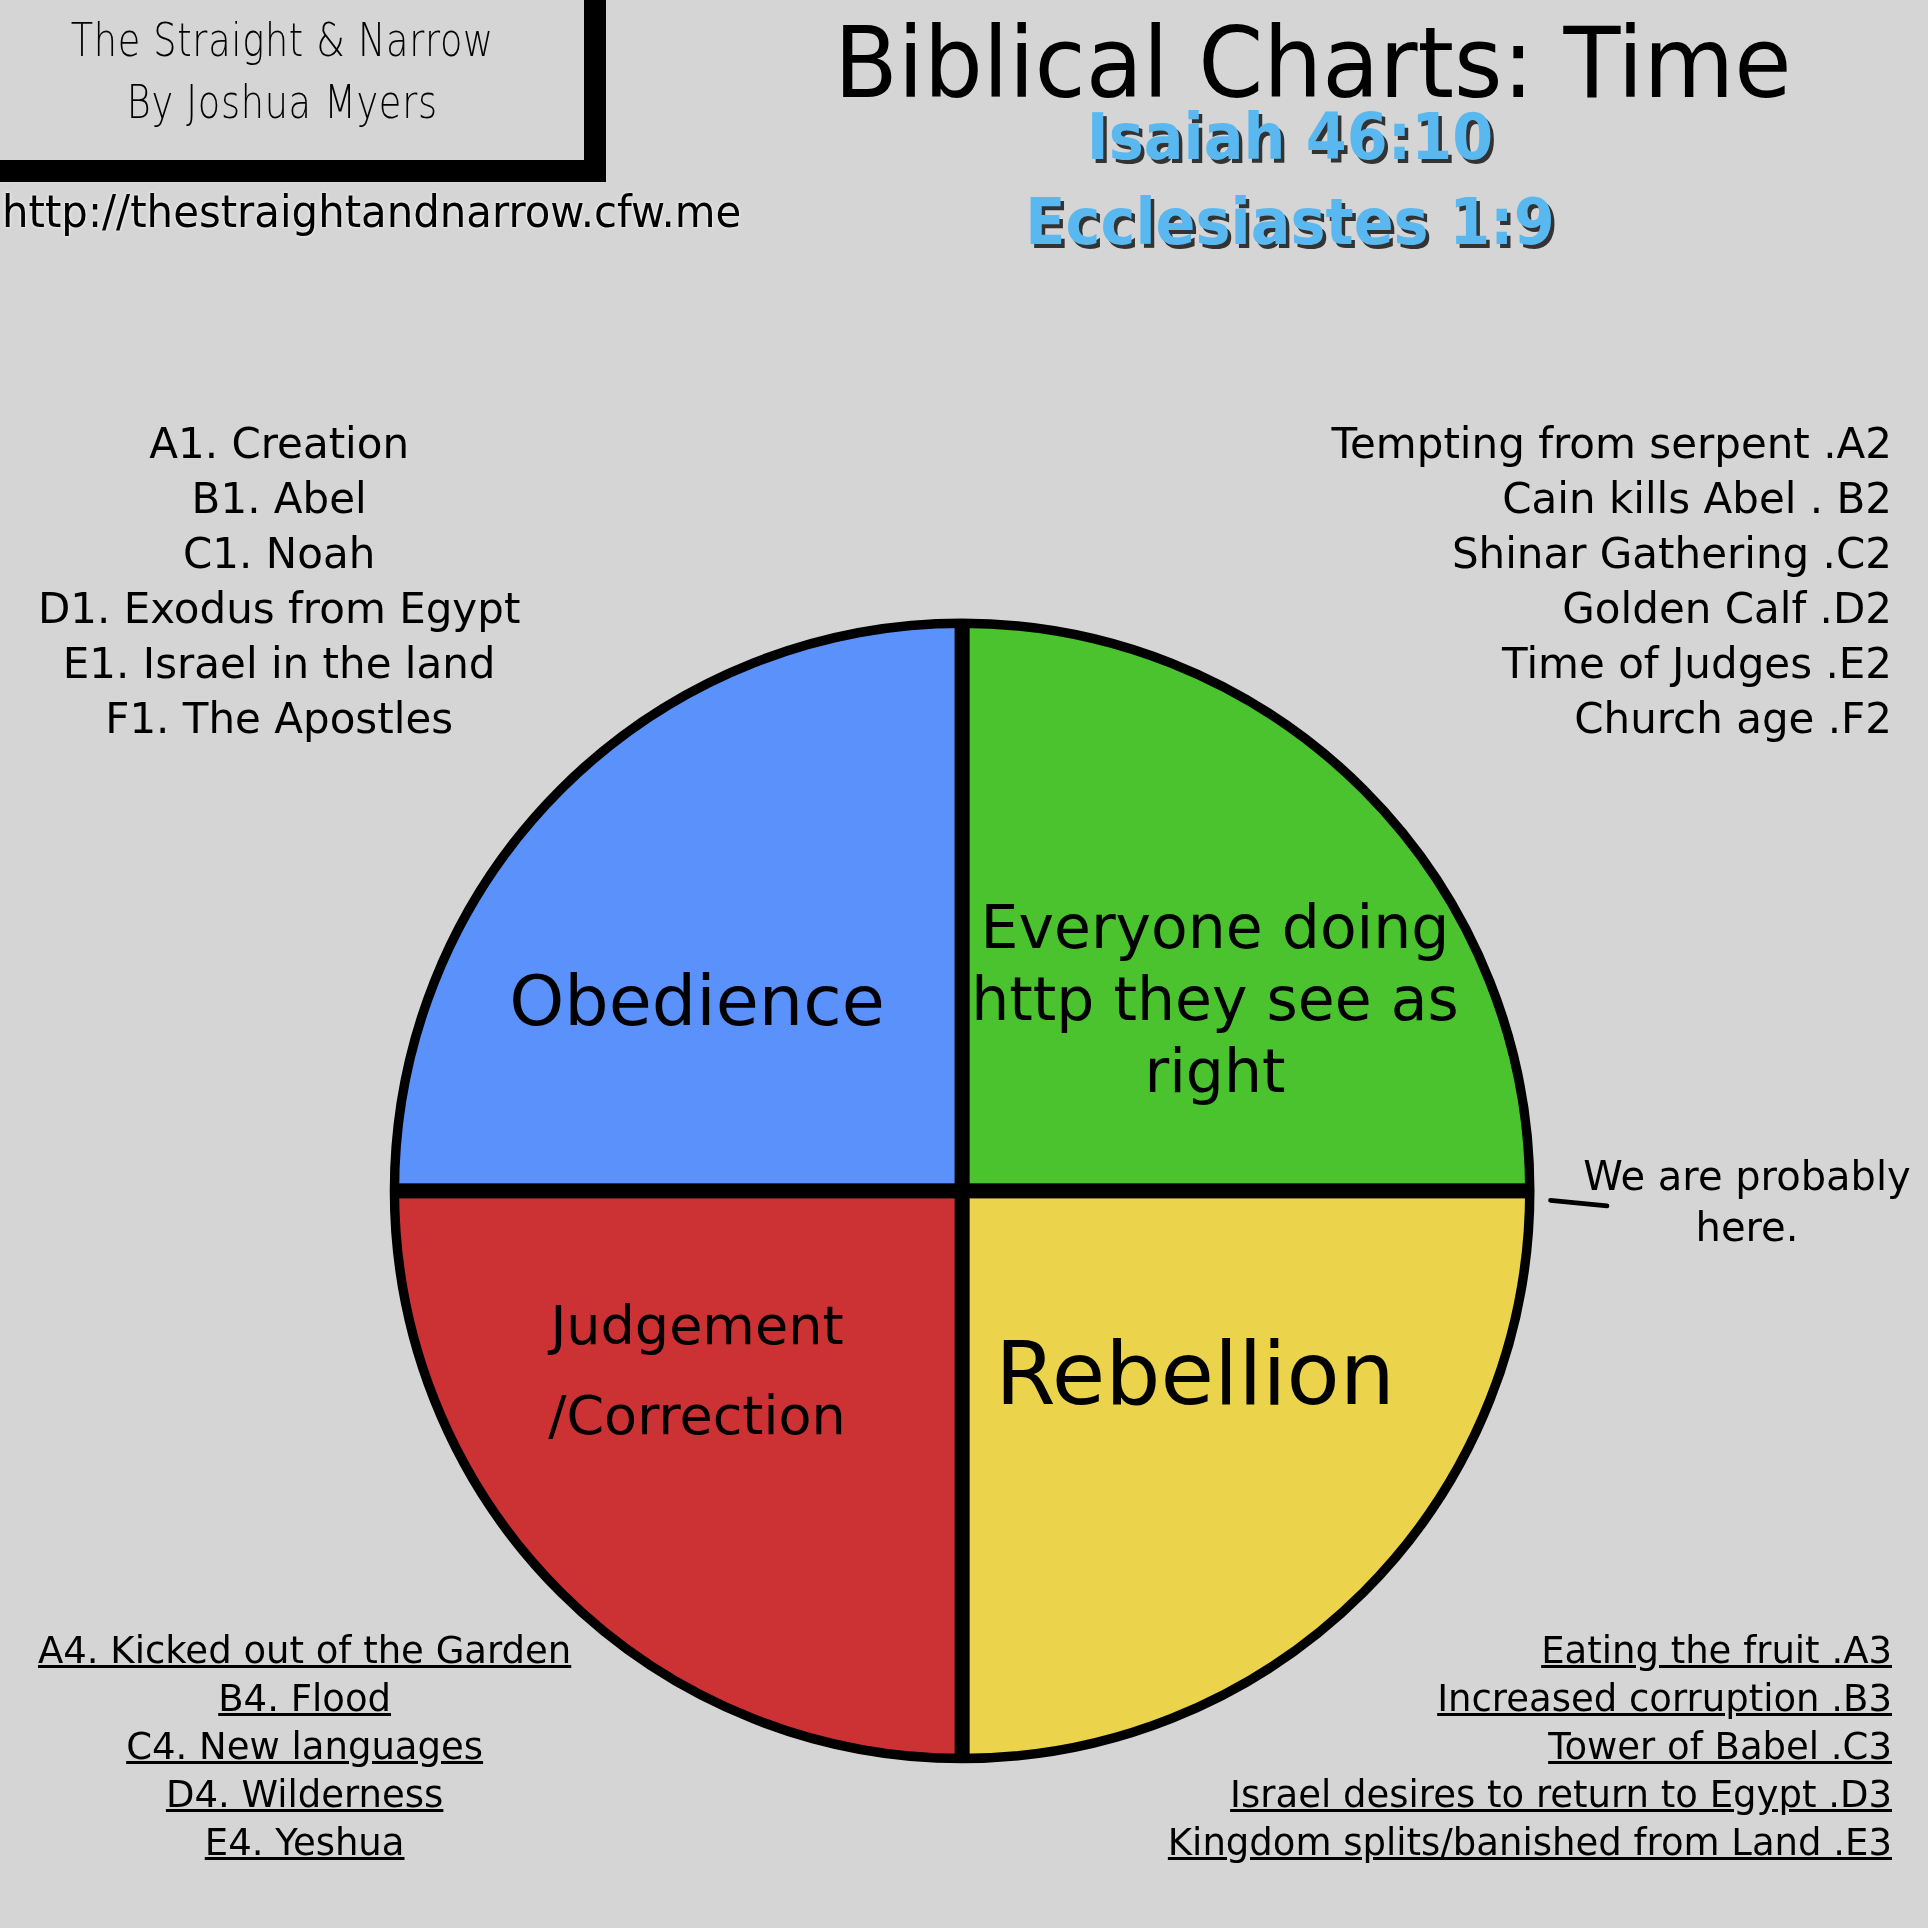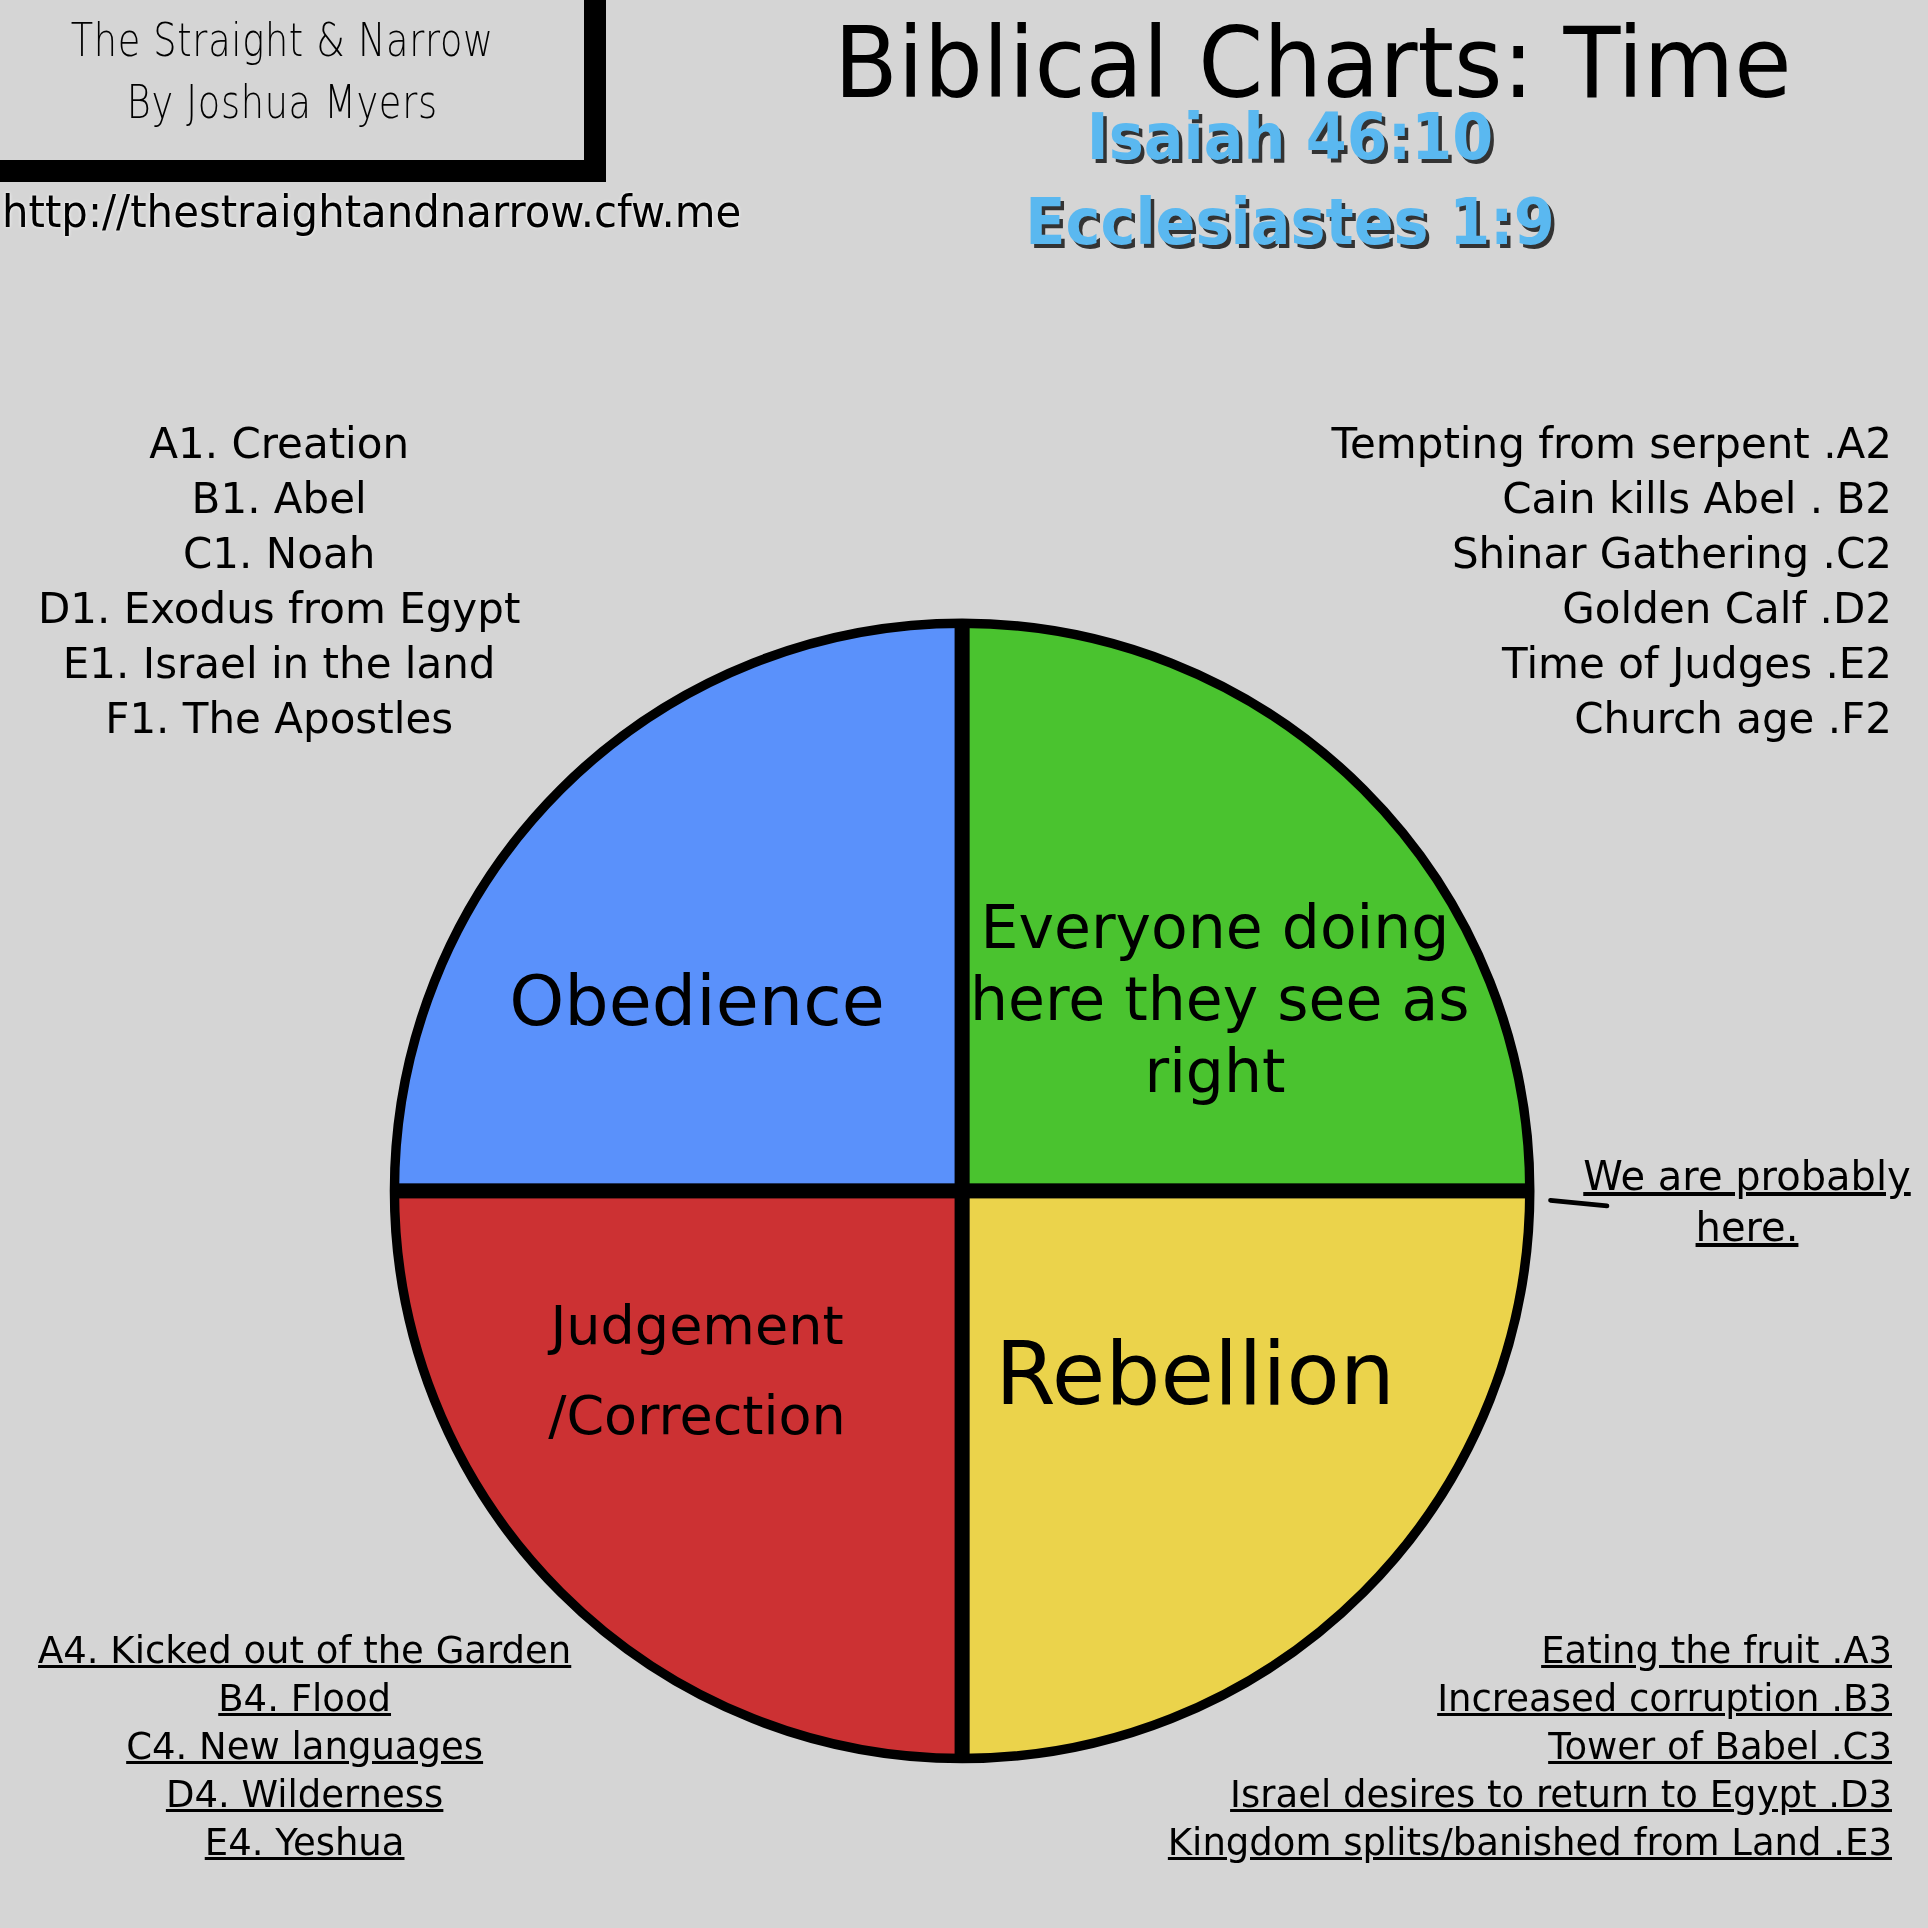--- a/index.html
+++ b/index.html
@@ -44,21 +44,21 @@
   .list li { white-space:nowrap; }
   .list.right { text-align:right; }
   .list.small { font-size:37px; line-height:48px;text-decoration:underline; }
   .tl { left:38px; top:416px; }
   .tr { right:36px; top:416px; }
   .bl { left:38px; top:1627px; }
   .br { right:36px; top:1627px; }
   .wheel { position:absolute; left:0; top:0; }
   .annot {
     position:absolute; left:1573px; top:1151px; width:348px; text-align:center;
-    font-size:40px; line-height:51px;text-decoration:underline;
+    font-size:40px; line-height:51px;
   }
   .seg-label {
     position:absolute; text-align:center; white-space:nowrap;
   }
   .lbl-obed { left:443px; top:949px; width:508px; font-size:70px; line-height:104px; }
   .lbl-everyone { left:970px; top:891px; width:490px; font-size:60px; line-height:72px; }
   .lbl-judge { left:443px; top:1281px; width:508px; font-size:54px; line-height:90px; }
   .lbl-rebel { left:950px; top1394px; top:1322px; width:490px; font-size:87px; line-height:104px; }
 </style>
 </head>
@@ -87,21 +87,21 @@
     <rect x="1014" y="650" width="16" height="1230" fill="#000"></rect>
     <rect x="410" y="1257" width="1230" height="16" fill="#000"></rect>
   </g>
   <circle cx="1022" cy="1265" r="603" fill="none" stroke="#000" stroke-width="10"></circle>
   <line x1="1647" y1="1275" x2="1707" y2="1281" stroke="#000" stroke-width="5" stroke-linecap="round"></line>
 </svg>
 
 <div class="seg-label lbl-obed">Obedience</div>
 <div class="seg-label lbl-everyone">
   <div>Everyone doing</div>
-  <div>here they see as</div>
+  <div>http they see as</div>
   <div>right</div>
 </div>
 <div class="seg-label lbl-judge">
   <div>Judgement</div>
   <div>/Correction</div>
 </div>
 <div class="seg-label lbl-rebel">Rebellion</div>
 
 <div class="annot">
   <div>We are probably</div>

